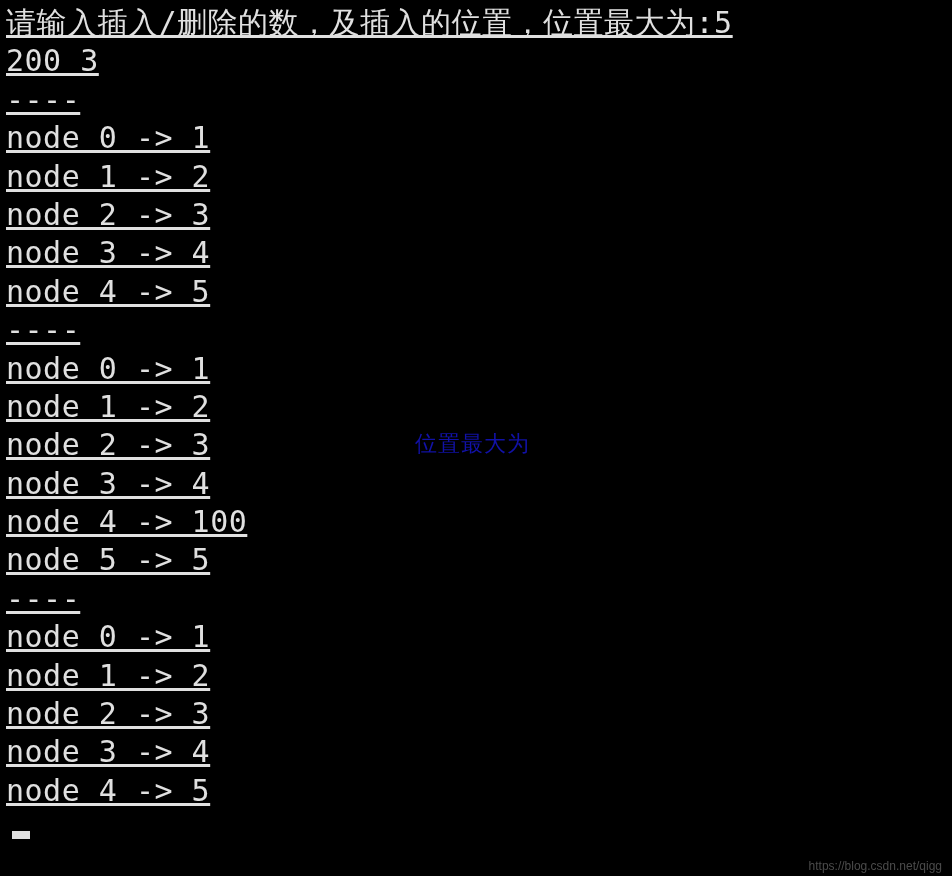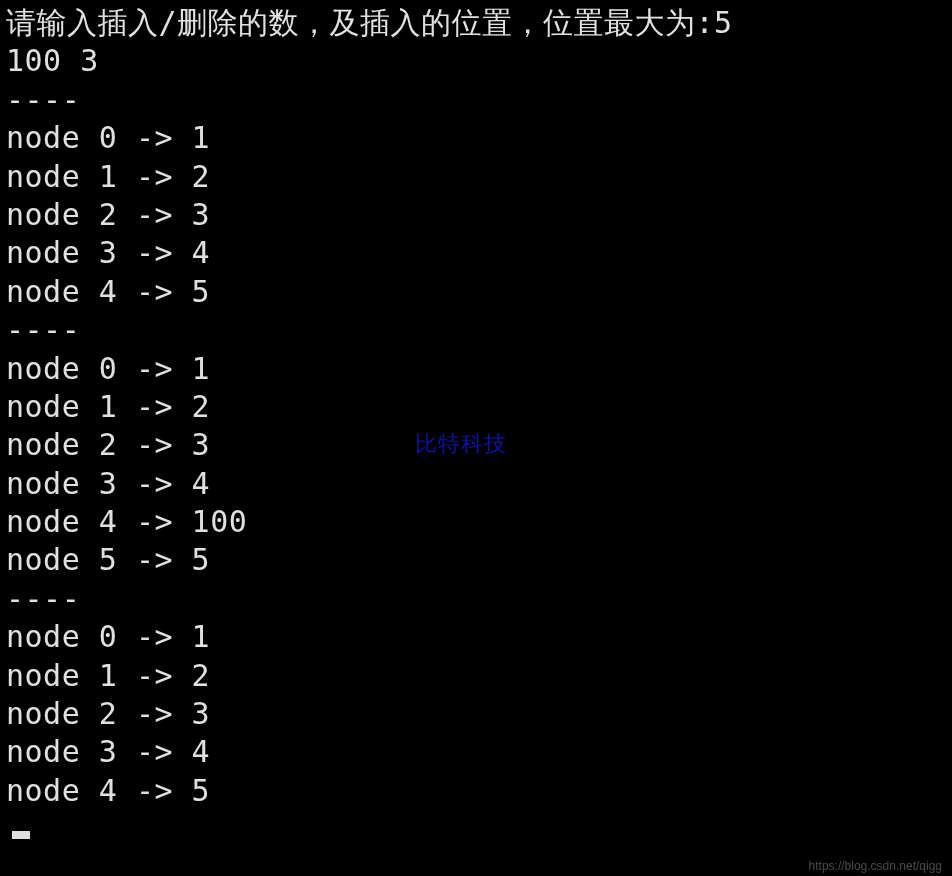--- a/index.html
+++ b/index.html
@@ -15,20 +15,21 @@
       font-size: 30px;
       color: #E0E0E0;
       position: relative;
       overflow: hidden;
       padding: 4px 6px;
       line-height: 1.28;
     }
     .console-line {
       white-space: pre;
       letter-spacing: 0.5px;
+      text-decoration: underline;
     }
     .cursor {
       display: inline-block;
       width: 18px;
       height: 8px;
       background: #E0E0E0;
       vertical-align: baseline;
       margin-left: 6px;
     }
     .watermark {
@@ -50,21 +51,21 @@
       font-size: 12px;
       font-family: Arial, sans-serif;
       opacity: 0.55;
       pointer-events: none;
     }
   </style>
 </head>
 <body>
 
 <div class="console-line">请输入插入/删除的数，及插入的位置，位置最大为:5</div>
-<div class="console-line">100 3</div>
+<div class="console-line">200 3</div>
 
 <div class="console-line">----</div>
 <div class="console-line">node 0 -&gt; 1</div>
 <div class="console-line">node 1 -&gt; 2</div>
 <div class="console-line">node 2 -&gt; 3</div>
 <div class="console-line">node 3 -&gt; 4</div>
 <div class="console-line">node 4 -&gt; 5</div>
 
 <div class="console-line">----</div>
 <div class="console-line">node 0 -&gt; 1</div>
@@ -76,14 +77,14 @@
 
 <div class="console-line">----</div>
 <div class="console-line">node 0 -&gt; 1</div>
 <div class="console-line">node 1 -&gt; 2</div>
 <div class="console-line">node 2 -&gt; 3</div>
 <div class="console-line">node 3 -&gt; 4</div>
 <div class="console-line">node 4 -&gt; 5</div>
 
 <div class="console-line"><span class="cursor"></span></div>
 
-<div class="watermark">比特科技</div>
+<div class="watermark">位置最大为</div>
 <div class="footer-mark">https://blog.csdn.net/qigg</div>
 
 </body></html>

